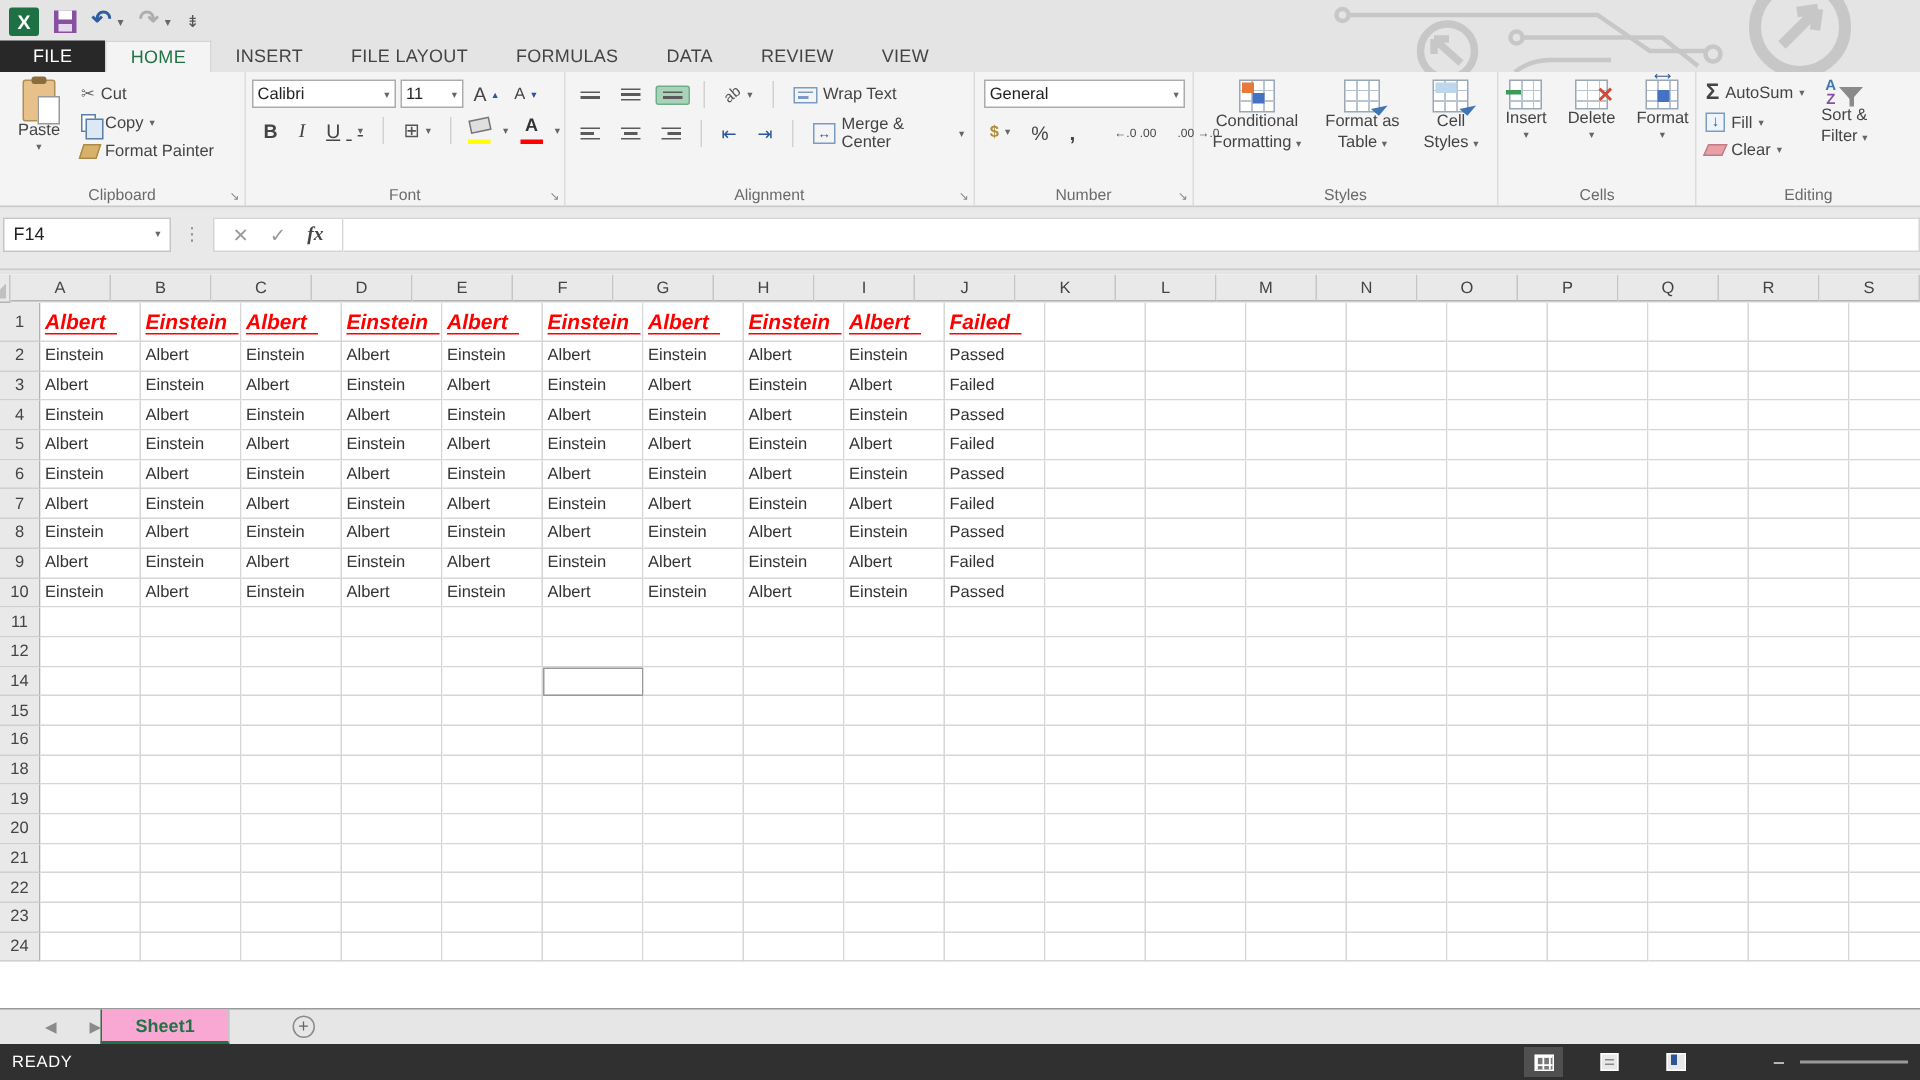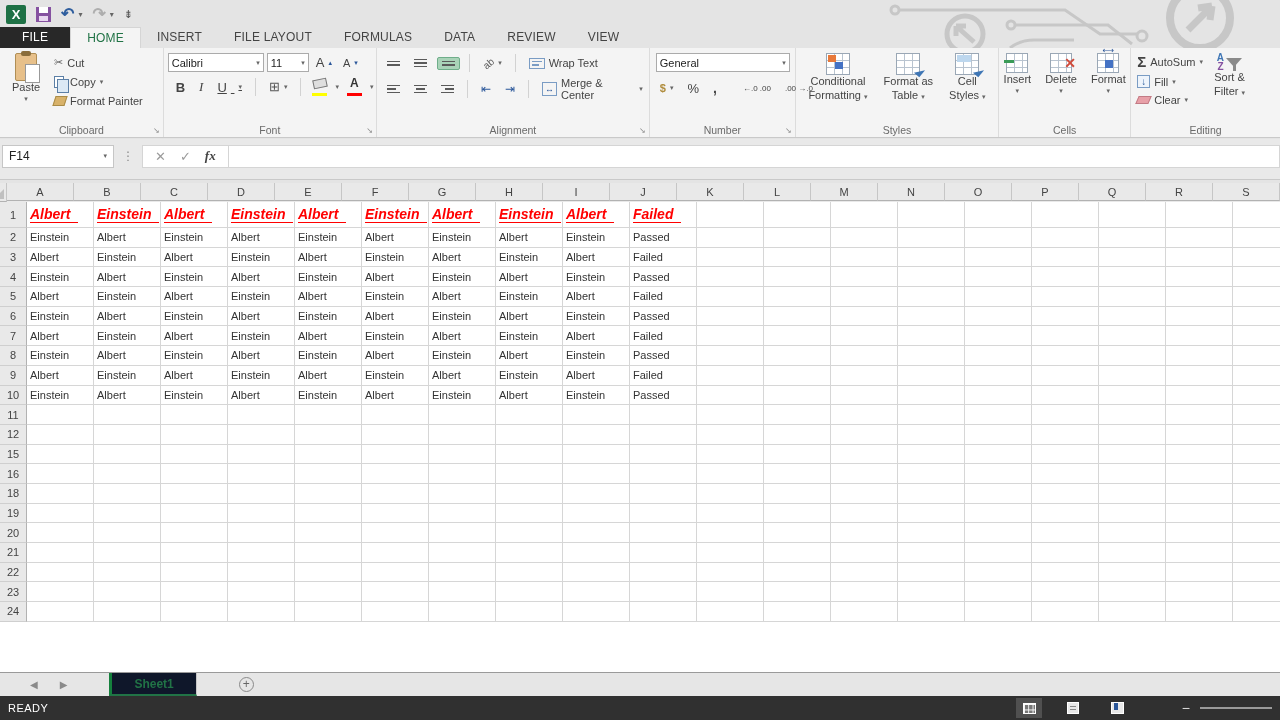--- a/index.html
+++ b/index.html
@@ -111,21 +111,21 @@
     white-space:nowrap; overflow:hidden; background:#fff; cursor:cell; }
   .r1 .gcell { font-size:14px; font-weight:bold; font-style:italic; color:#ff0000; }
   .r1 .gcell span { border-bottom:1.6px solid #ff0000; padding-right:8px; }
   .gcell.selected { outline:1.5px solid #9a9a9a; outline-offset:-1.5px; }
 
   
   .sheetbar { position:absolute; left:0; top:672px; width:1280px; height:24px; background:#e6e6e6;
     border-top:1px solid #9a9a9a; display:flex; align-items:center; }
   .snav { color:#8a8a8a; font-size:10px; margin-left:30px; cursor:pointer; }
   .snav + .snav { margin-left:22px; }
-  .sheettab { margin-left:42px; background:#0f172a; border-right:1px solid #c6c6c6; border-left:3px solid #15803d;
+  .sheettab { background:#f9a8d4; border-right:1px solid #c6c6c6; border-left:1px solid #15803d;
     border-bottom:2px solid #217346; height:23px; padding:0 22px; display:flex; align-items:center;
     font-size:12px; font-weight:bold; color:#217346; cursor:pointer; }
   .addsheet { width:15px; height:15px; border:1px solid #8a8a8a; border-radius:50%; color:#666;
     font-size:12px; line-height:13px; text-align:center; margin-left:42px; cursor:pointer; }
 
   
   .statusbar { position:absolute; left:0; top:696px; width:1280px; height:24px; background:#303030;
     display:flex; align-items:center; color:#fff; }
   .status-ready { font-size:11px; letter-spacing:.5px; margin-left:8px; }
   .views { position:absolute; right:150px; display:flex; gap:18px; align-items:center; }
@@ -741,20 +741,42 @@
           <div class="gcell"></div>
           <div class="gcell"></div>
           <div class="gcell"></div>
           <div class="gcell"></div>
           <div class="gcell"></div>
           <div class="gcell"></div>
           <div class="gcell"></div>
           <div class="gcell"></div>
         </div>
         <div class="grow">
+          <div class="rowhdr">14</div>
+          <div class="gcell"></div>
+          <div class="gcell"></div>
+          <div class="gcell"></div>
+          <div class="gcell"></div>
+          <div class="gcell"></div>
+          <div class="gcell selected"></div>
+          <div class="gcell"></div>
+          <div class="gcell"></div>
+          <div class="gcell"></div>
+          <div class="gcell"></div>
+          <div class="gcell"></div>
+          <div class="gcell"></div>
+          <div class="gcell"></div>
+          <div class="gcell"></div>
+          <div class="gcell"></div>
+          <div class="gcell"></div>
+          <div class="gcell"></div>
+          <div class="gcell"></div>
+          <div class="gcell"></div>
+        </div>
+        <div class="grow">
           <div class="rowhdr">15</div>
           <div class="gcell"></div>
           <div class="gcell"></div>
           <div class="gcell"></div>
           <div class="gcell"></div>
           <div class="gcell"></div>
           <div class="gcell"></div>
           <div class="gcell"></div>
           <div class="gcell"></div>
           <div class="gcell"></div>

